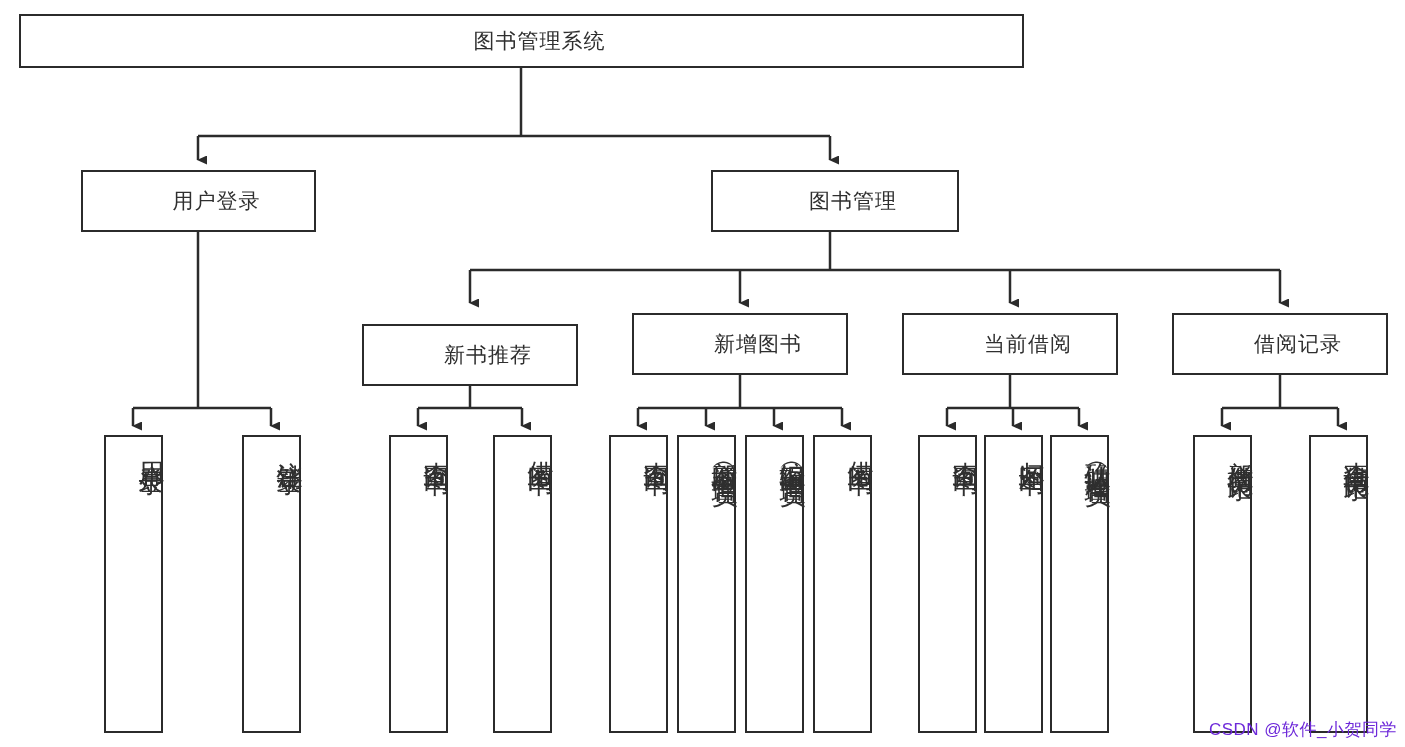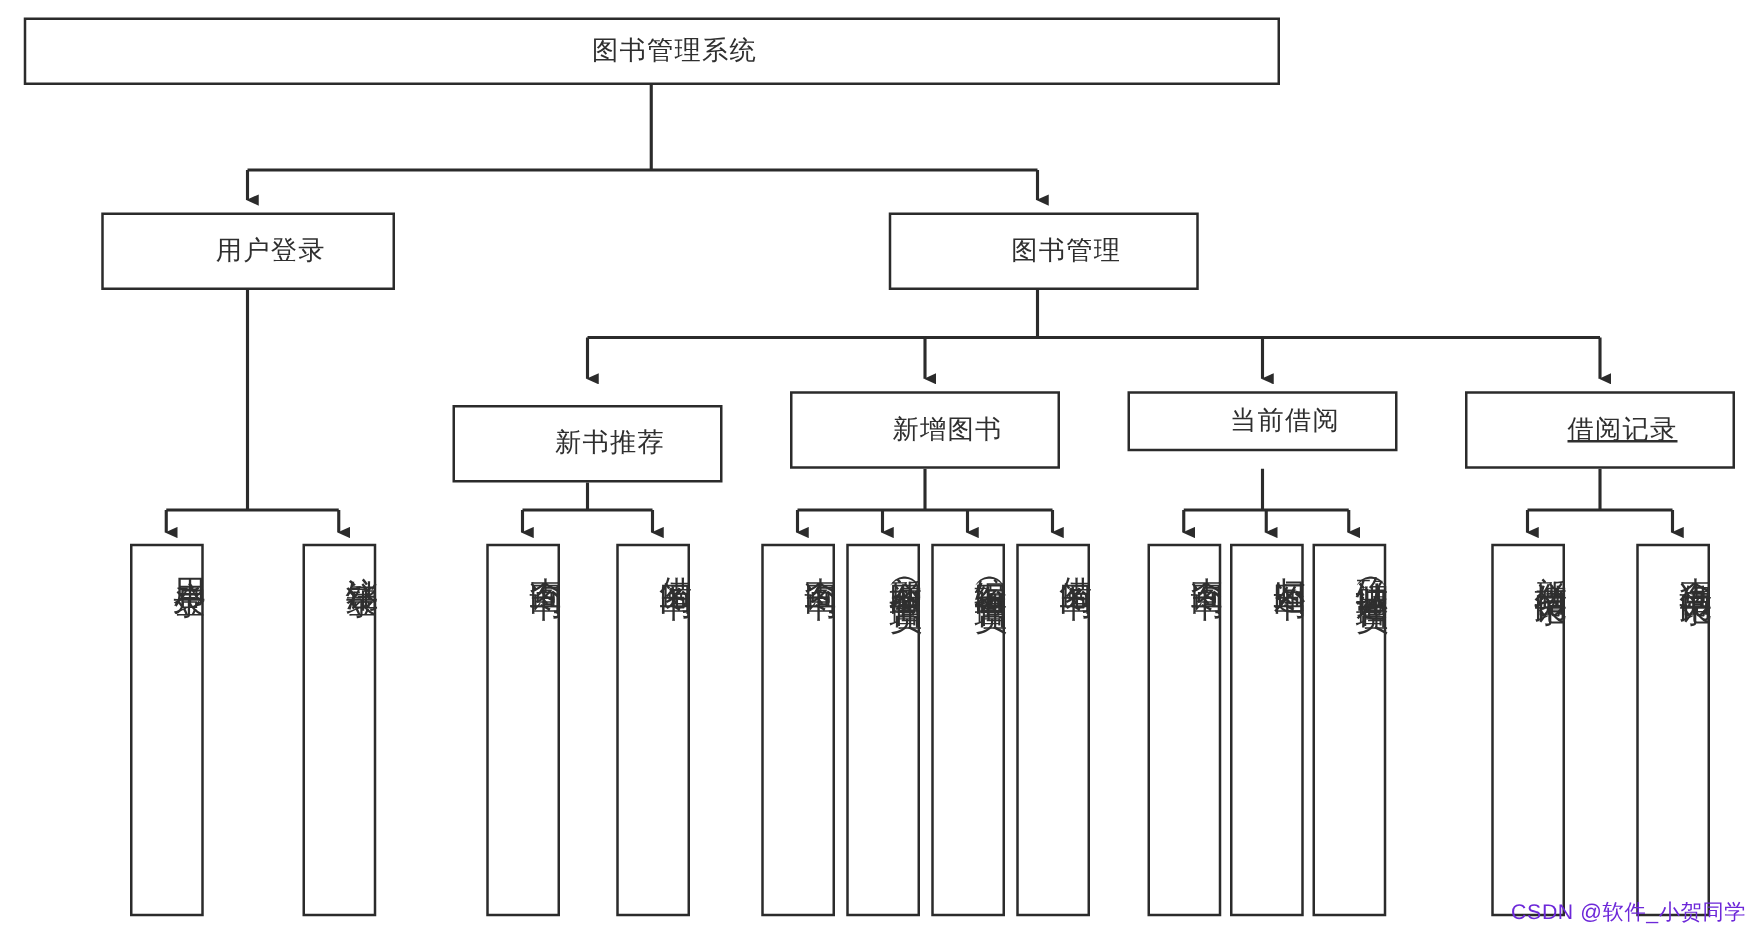--- a/index.html
+++ b/index.html
@@ -83,24 +83,24 @@
   <div class="node h" style="left:711px;top:170px;width:248px;height:62px;">
     <span class="lbl">图书管理</span>
   </div>
 
   <div class="node h" style="left:362px;top:313px;width:216px;height:62px;margin-top:11px;">
     <span class="lbl">新书推荐</span>
   </div>
   <div class="node h" style="left:632px;top:313px;width:216px;height:62px;">
     <span class="lbl">新增图书</span>
   </div>
-  <div class="node h" style="left:902px;top:313px;width:216px;height:48px;">
+  <div class="node h" style="left:902px;top:313px;width:216px;height:62px;">
     <span class="lbl">当前借阅</span>
   </div>
-  <div class="node h" style="left:1172px;top:313px;width:216px;height:62px;text-decoration:underline;">
+  <div class="node h" style="left:1172px;top:313px;width:216px;height:62px;">
     <span class="lbl">借阅记录</span>
   </div>
 
   <div class="node v" style="left:104px;top:435px;width:59px;height:298px;">
     <span class="lbl">用户登录</span>
   </div>
   <div class="node v" style="left:242px;top:435px;width:59px;height:298px;">
     <span class="lbl">注销登录</span>
   </div>
 

